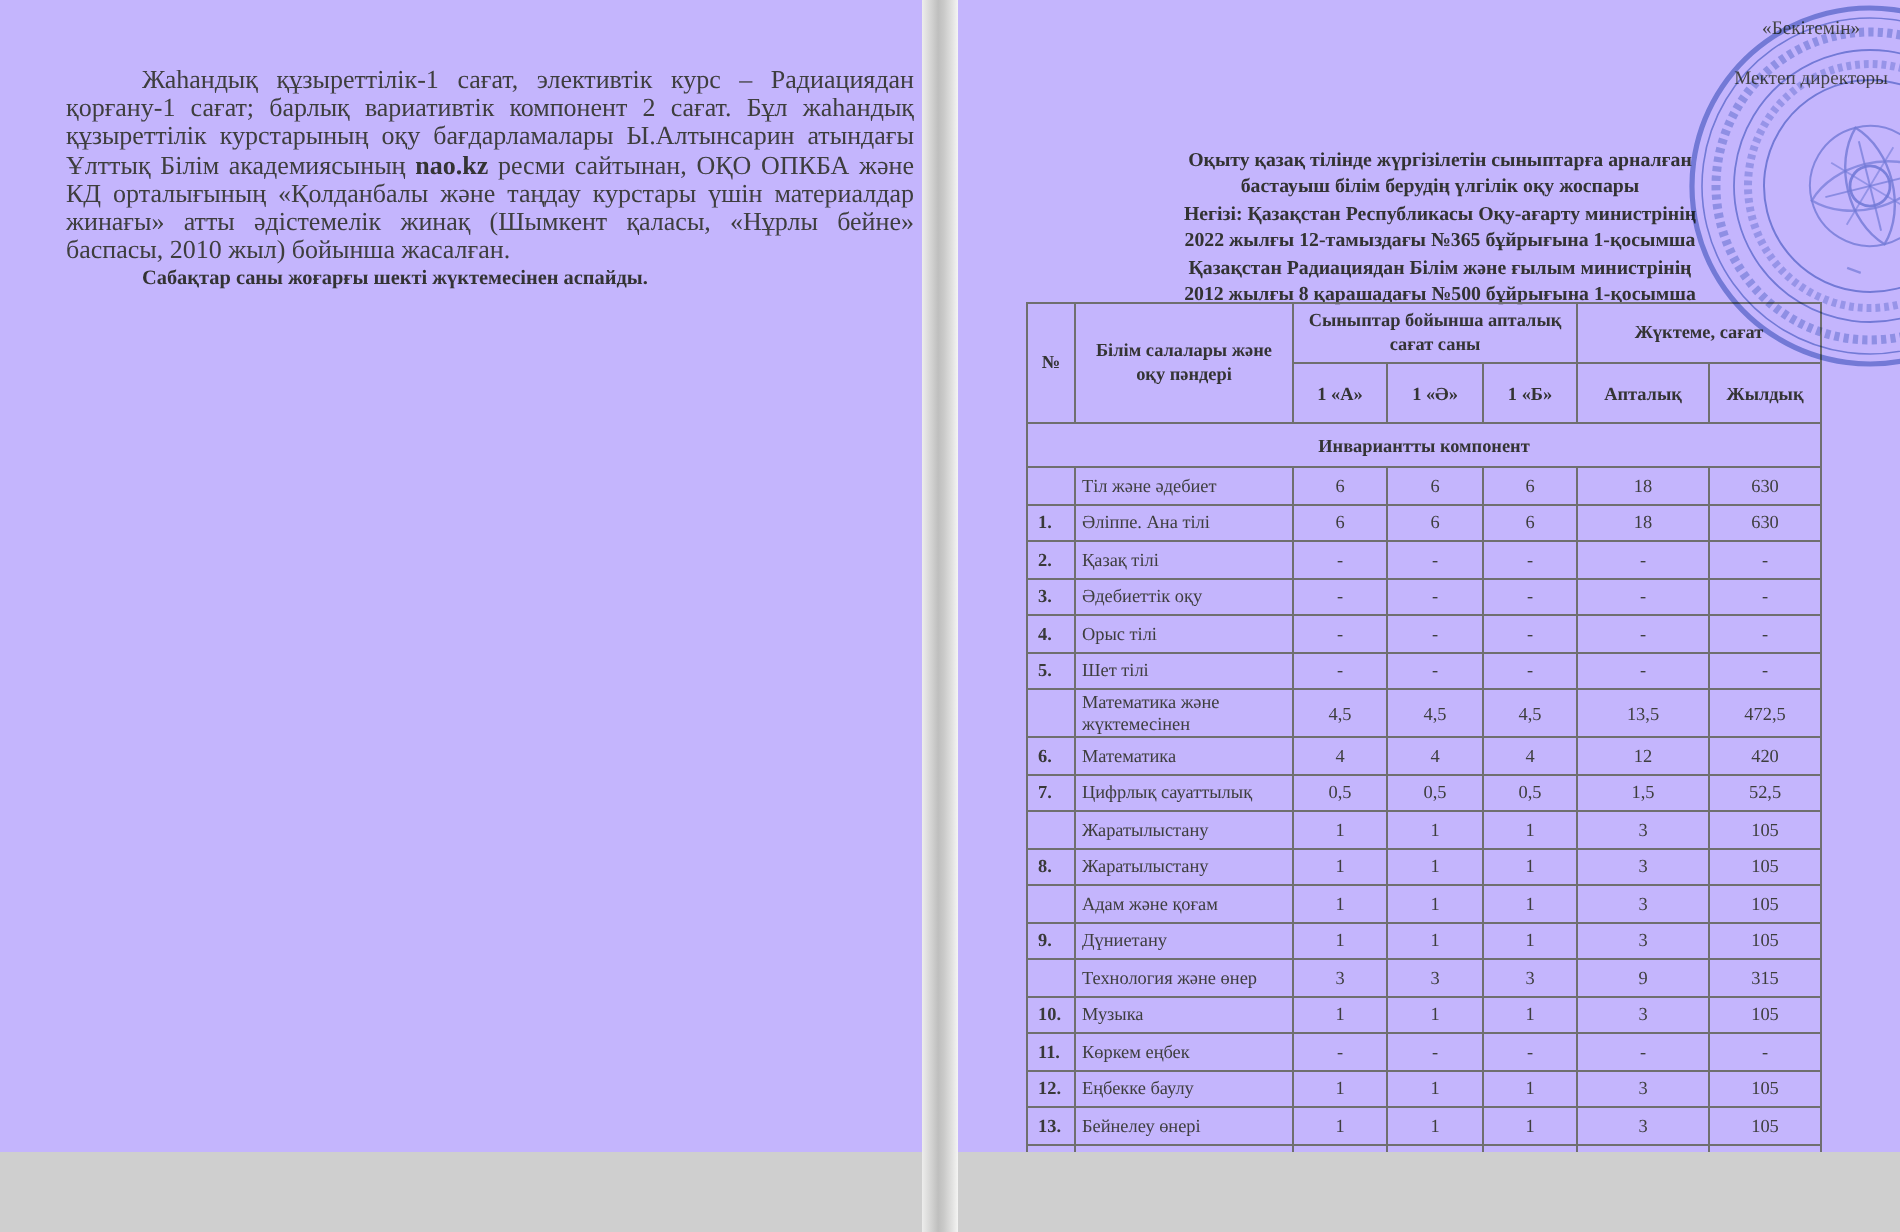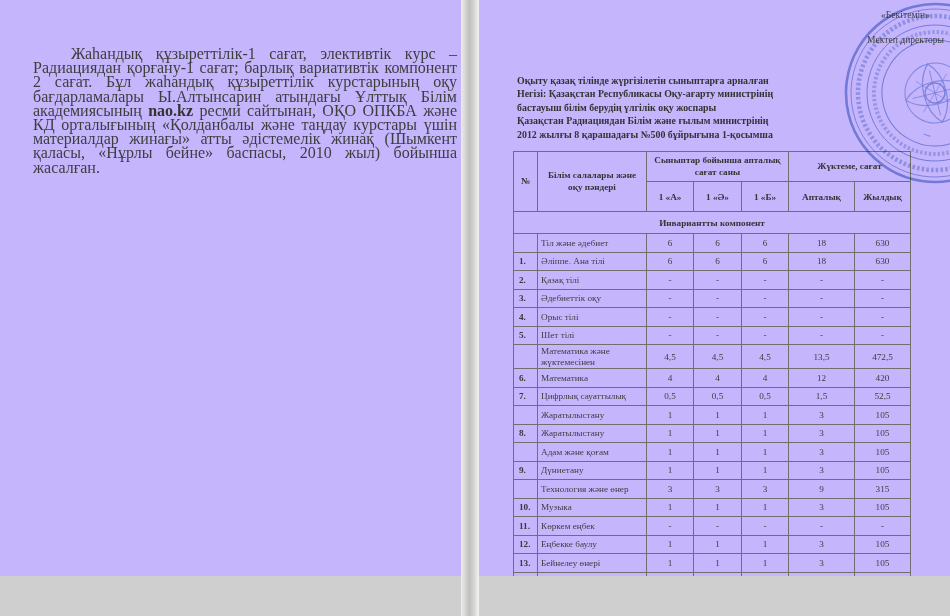--- a/index.html
+++ b/index.html
@@ -18,42 +18,42 @@
   .page-left  { left:0;   width:463px; }
   .page-right { left:479px; width:471px; }
   .page-divider {
     position:absolute; top:0; left:461px; width:18px; height:616px;
     background:linear-gradient(90deg,#ededec 0%,#d9d9d8 20%,#bfbfbe 45%,#c9c9c8 60%,#e3e3e2 85%,#f4f4f3 100%);
   }
   
   .left-text { position:absolute; left:33px; top:31px; width:424px; }
   .lp-title { font-weight:bold; font-size:10.6px; line-height:14px; color:#323232; }
   .lp-para {
-    font-size:16px; line-height:14.2px; text-align:justify; text-indent:38px;
-    margin-top:16px; color:#3e3e3e;
+    font-size:13px; line-height:14.2px; text-align:justify; text-indent:38px;
+    margin-top:2px; color:#3e3e3e;
   }
   .lp-para b { color:#343434; }
   .lp-closing {
     font-weight:bold; font-size:10.2px; line-height:14px; text-indent:38px;
     margin-top:1px; color:#333;
   }
   
   .approve { position:absolute; right:6px; top:9px; text-align:center; z-index:2; }
   .approve-quote { font-size:9.6px; color:#444; }
   .approve-role  { font-size:9.6px; color:#444; margin-top:14px; }
   .sig-row { display:flex; align-items:flex-end; justify-content:flex-end; margin-top:1px; }
   .sig-name { font-size:9.6px; font-weight:bold; color:#3a3a3a; padding-bottom:3px; }
   
   .stamp {
     position:absolute; left:363px; top:0px; width:186px; height:186px;
     z-index:5; opacity:.82; mix-blend-mode:multiply; transform:rotate(-14deg);
   }
   
   .heading {
-    position:absolute; left:38px; top:74px; width:406px; 
+    position:absolute; left:38px; top:74px; width:406px; text-align:center;
     font-weight:bold; font-size:9.9px; line-height:13.4px; color:#333; z-index:1;
   }
   
   table.curriculum {
     position:absolute; left:34px; top:151px; width:397px;
     border-collapse:collapse; table-layout:fixed; z-index:1;
     font-size:9.2px; color:#3e3e3e;
   }
   table.curriculum th, table.curriculum td {
     border:1px solid #6f6f6f; padding:1px 3px; font-weight:normal;
@@ -69,20 +69,21 @@
   tbody.rows td.numcell { text-align:left; padding-left:5px; font-weight:bold; color:#393939; }
   tbody.rows td.subj { text-align:left; line-height:10.5px; }
   tbody.rows td.val { text-align:center; }
 </style>
 </head>
 <body>
 
 <div class="page page-left">
   <div class="left-text">
     <div class="lp-para"><span>Жаһандық құзыреттілік-1 сағат,  элективтік курс – Радиациядан қорғану-1 сағат; барлық вариативтік компонент 2 сағат. Бұл жаһандық құзыреттілік курстарының оқу бағдарламалары Ы.Алтынсарин атындағы Ұлттық Білім академиясының </span><b>nao.kz</b><span> ресми сайтынан, ОҚО ОПКБА және КД орталығының «Қолданбалы және таңдау курстары үшін материалдар жинағы» атты әдістемелік жинақ (Шымкент қаласы, «Нұрлы бейне» баспасы, 2010 жыл) бойынша жасалған.</span></div>
+    <div class="lp-closing">Сабақтар саны жоғарғы шекті жүктемесінен аспайды.</div>
   </div>
 </div>
 
 <div class="page-divider"></div>
 
 <div class="page page-right">
 
   <div class="approve">
     <div class="approve-quote">«Бекітемін»</div>
     <div class="approve-role">Мектеп директоры</div>
@@ -103,22 +104,23 @@
       <line x1="93" y1="70" x2="93" y2="116" stroke-width="1" opacity="0.7"></line>
       <line x1="70" y1="93" x2="116" y2="93" stroke-width="1" opacity="0.7"></line>
       <line x1="77" y1="77" x2="109" y2="109" stroke-width="0.9" opacity="0.6"></line>
       <line x1="109" y1="77" x2="77" y2="109" stroke-width="0.9" opacity="0.6"></line>
       <path d="M72 130 l6 4 m30 0 l6 -4" stroke-width="1.2" opacity="0.7"></path>
     </g>
   </svg>
 
   <div class="heading">
     <div>Оқыту қазақ тілінде жүргізілетін сыныптарға арналған</div>
+    <div>бастауыш білім берудің үлгілік оқу жоспары</div>
     <div>Негізі: Қазақстан Республикасы Оқу-ағарту министрінің</div>
-    <div>бастауыш білім берудің үлгілік оқу жоспары</div>
+    <div>2022 жылғы 12-тамыздағы №365 бұйрығына 1-қосымша</div>
     <div>Қазақстан Радиациядан Білім және ғылым министрінің</div>
     <div>2012 жылғы 8 қарашадағы №500 бұйрығына 1-қосымша</div>
   </div>
 
   <table class="curriculum">
     <colgroup>
       <col class="c-num">
         <col class="c-subj">
         <col class="c-a">
         <col class="c-b">

